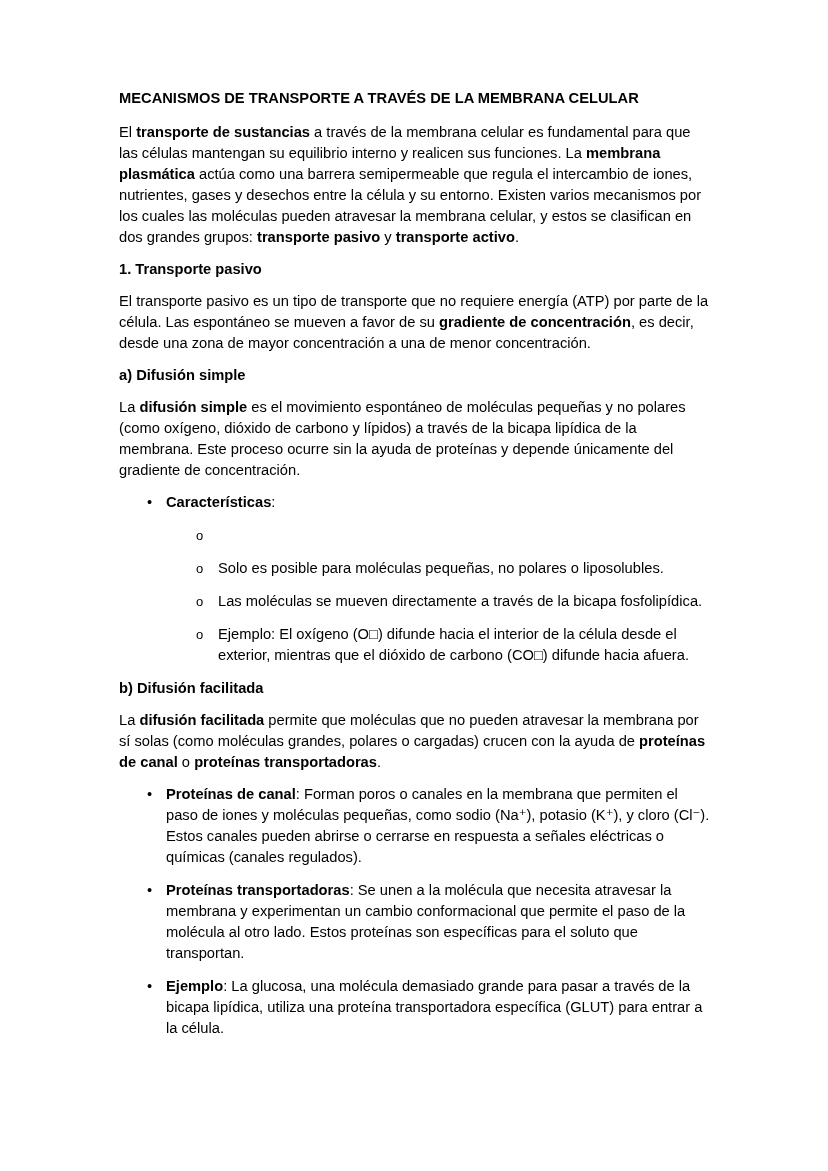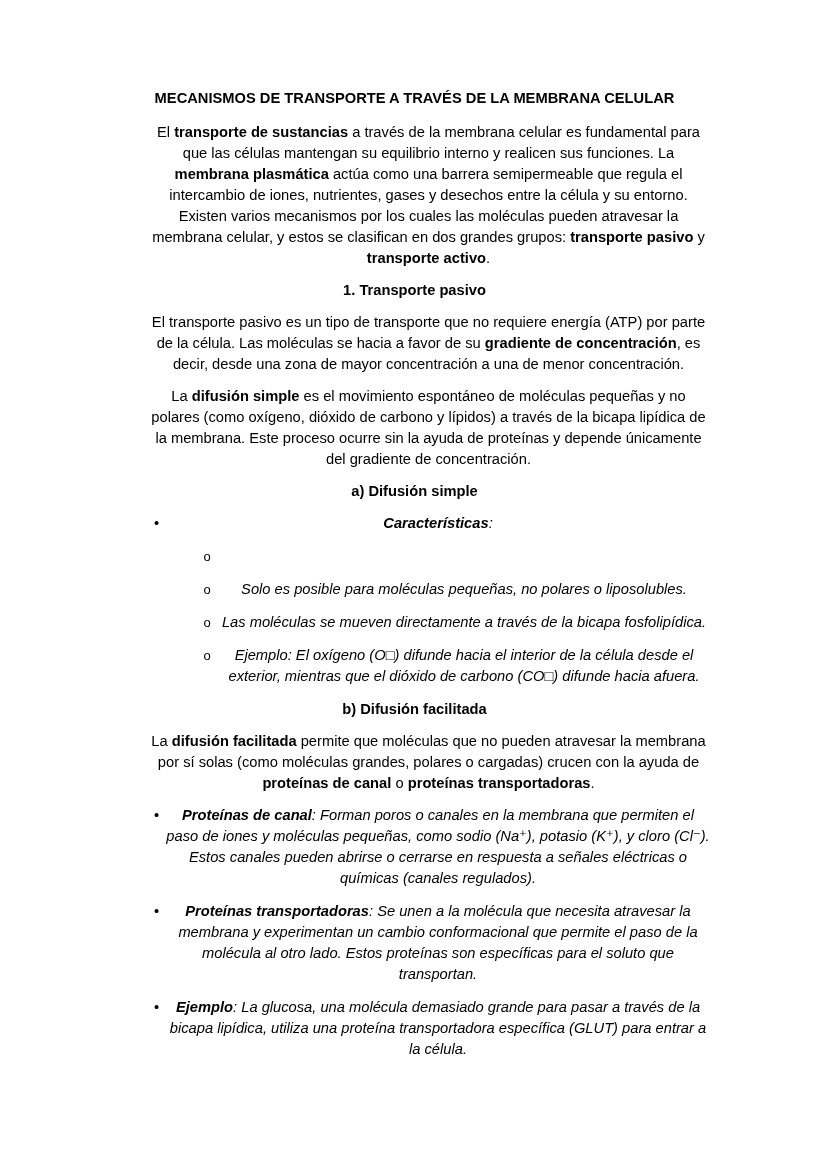--- a/index.html
+++ b/index.html
@@ -16,55 +16,55 @@
     background: #ffffff;
     box-sizing: border-box;
     padding: 88px 118px 0 119px;
     overflow: hidden;
     font-family: "Liberation Sans", "DejaVu Sans", sans-serif;
     font-size: 14.7px;
     line-height: 21px;
     color: #000000;
     -webkit-font-smoothing: antialiased;
   }
-  .block { margin: 0 0 11px 0; text-align: center; }
+  .block { margin: 0 0 11px 0; }
   .block-title   { font-weight: 700; margin-bottom: 13px; }
   .block-heading { font-weight: 700; margin-top: 10px; margin-bottom: 11px; }
-  .block-paragraph { margin-bottom: 11px; margin-left: 28px; }
+  .block-paragraph { margin-bottom: 11px; }
   .block-bullet-1, .block-bullet-2 {
     display: flex;
     align-items: flex-start;
     margin-bottom: 12px;
   }
   .block-bullet-1 { padding-left: 28px; }
   .block-bullet-2 { padding-left: 77px; }
   .block-bullet-1 > .marker {
     flex: 0 0 19px;
     width: 19px;
   }
   .block-bullet-2 > .marker {
     flex: 0 0 22px;
     width: 22px;
     font-size: 13px;
   }
   .marker { display: inline-block; }
-  .content { flex: 1 1 auto; min-width: 0; font-style: italic; }
+  .content { flex: 1 1 auto; min-width: 0; }
   b { font-weight: 700; }
 </style>
 </head>
 <body>
 
 <div class="page">
   <div class="doc-content">
       <div class="block block-title"><b class="seg">MECANISMOS DE TRANSPORTE A TRAVÉS DE LA MEMBRANA CELULAR</b></div>
       <div class="block block-paragraph"><span class="seg">El </span><b class="seg">transporte de sustancias</b><span class="seg"> a través de la membrana celular es fundamental para que las células mantengan su equilibrio interno y realicen sus funciones. La </span><b class="seg">membrana plasmática</b><span class="seg"> actúa como una barrera semipermeable que regula el intercambio de iones, nutrientes, gases y desechos entre la célula y su entorno. Existen varios mecanismos por los cuales las moléculas pueden atravesar la membrana celular, y estos se clasifican en dos grandes grupos: </span><b class="seg">transporte pasivo</b><span class="seg"> y </span><b class="seg">transporte activo</b><span class="seg">.</span></div>
       <div class="block block-heading"><b class="seg">1. Transporte pasivo</b></div>
-      <div class="block block-paragraph"><span class="seg">El transporte pasivo es un tipo de transporte que no requiere energía (ATP) por parte de la célula. Las moléculas se hacia a favor de su </span><b class="seg">gradiente de concentración</b><span class="seg">, es decir, desde una zona de mayor concentración a una de menor concentración.</span></div>
+      <div class="block block-paragraph"><span class="seg">El transporte pasivo es un tipo de transporte que no requiere energía (ATP) por parte de la célula. Las espontáneo se mueven a favor de su </span><b class="seg">gradiente de concentración</b><span class="seg">, es decir, desde una zona de mayor concentración a una de menor concentración.</span></div>
+      <div class="block block-heading"><b class="seg">a) Difusión simple</b></div>
       <div class="block block-paragraph"><span class="seg">La </span><b class="seg">difusión simple</b><span class="seg"> es el movimiento espontáneo de moléculas pequeñas y no polares (como oxígeno, dióxido de carbono y lípidos) a través de la bicapa lipídica de la membrana. Este proceso ocurre sin la ayuda de proteínas y depende únicamente del gradiente de concentración.</span></div>
-      <div class="block block-heading"><b class="seg">a) Difusión simple</b></div>
       <div class="block block-bullet-1">
         <span class="marker">•</span>
         <span class="content"><b class="seg">Características</b><span class="seg">:</span></span>
       </div>
       <div class="block block-bullet-2">
         <span class="marker">o</span>
       </div>
       <div class="block block-bullet-2">
         <span class="marker">o</span>
         <span class="content"><span class="seg">Solo es posible para moléculas pequeñas, no polares o liposolubles.</span></span>

